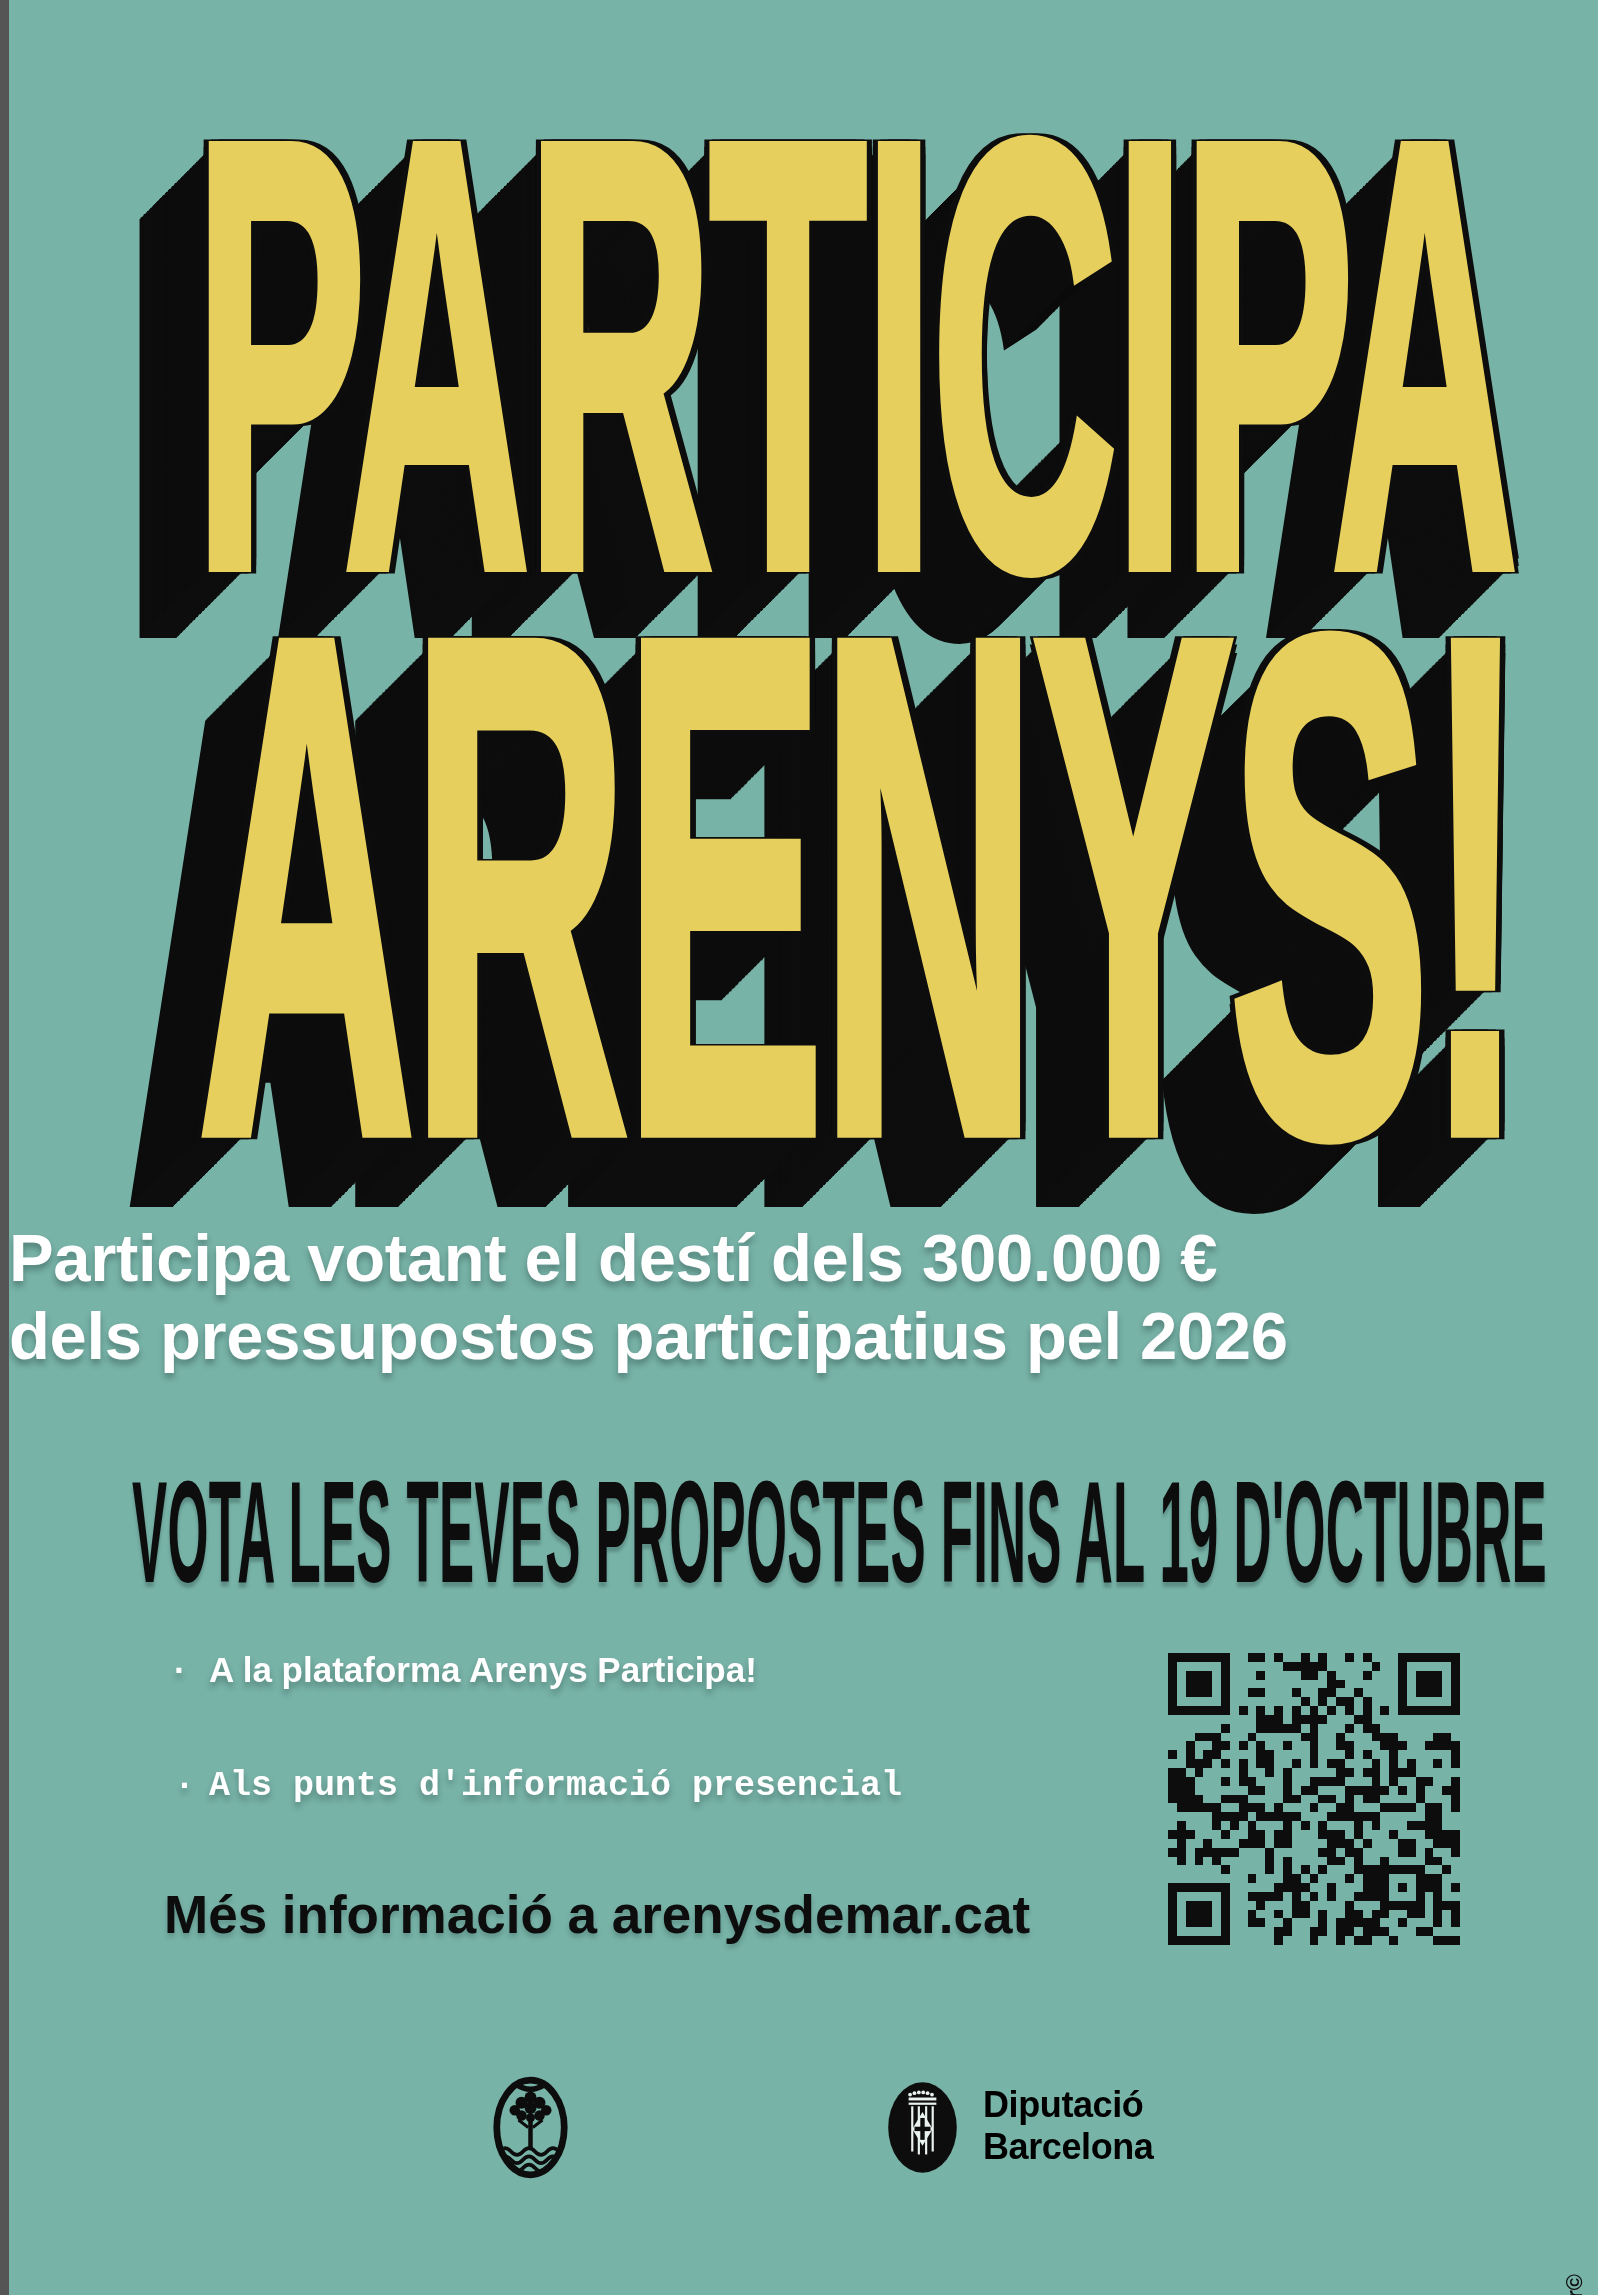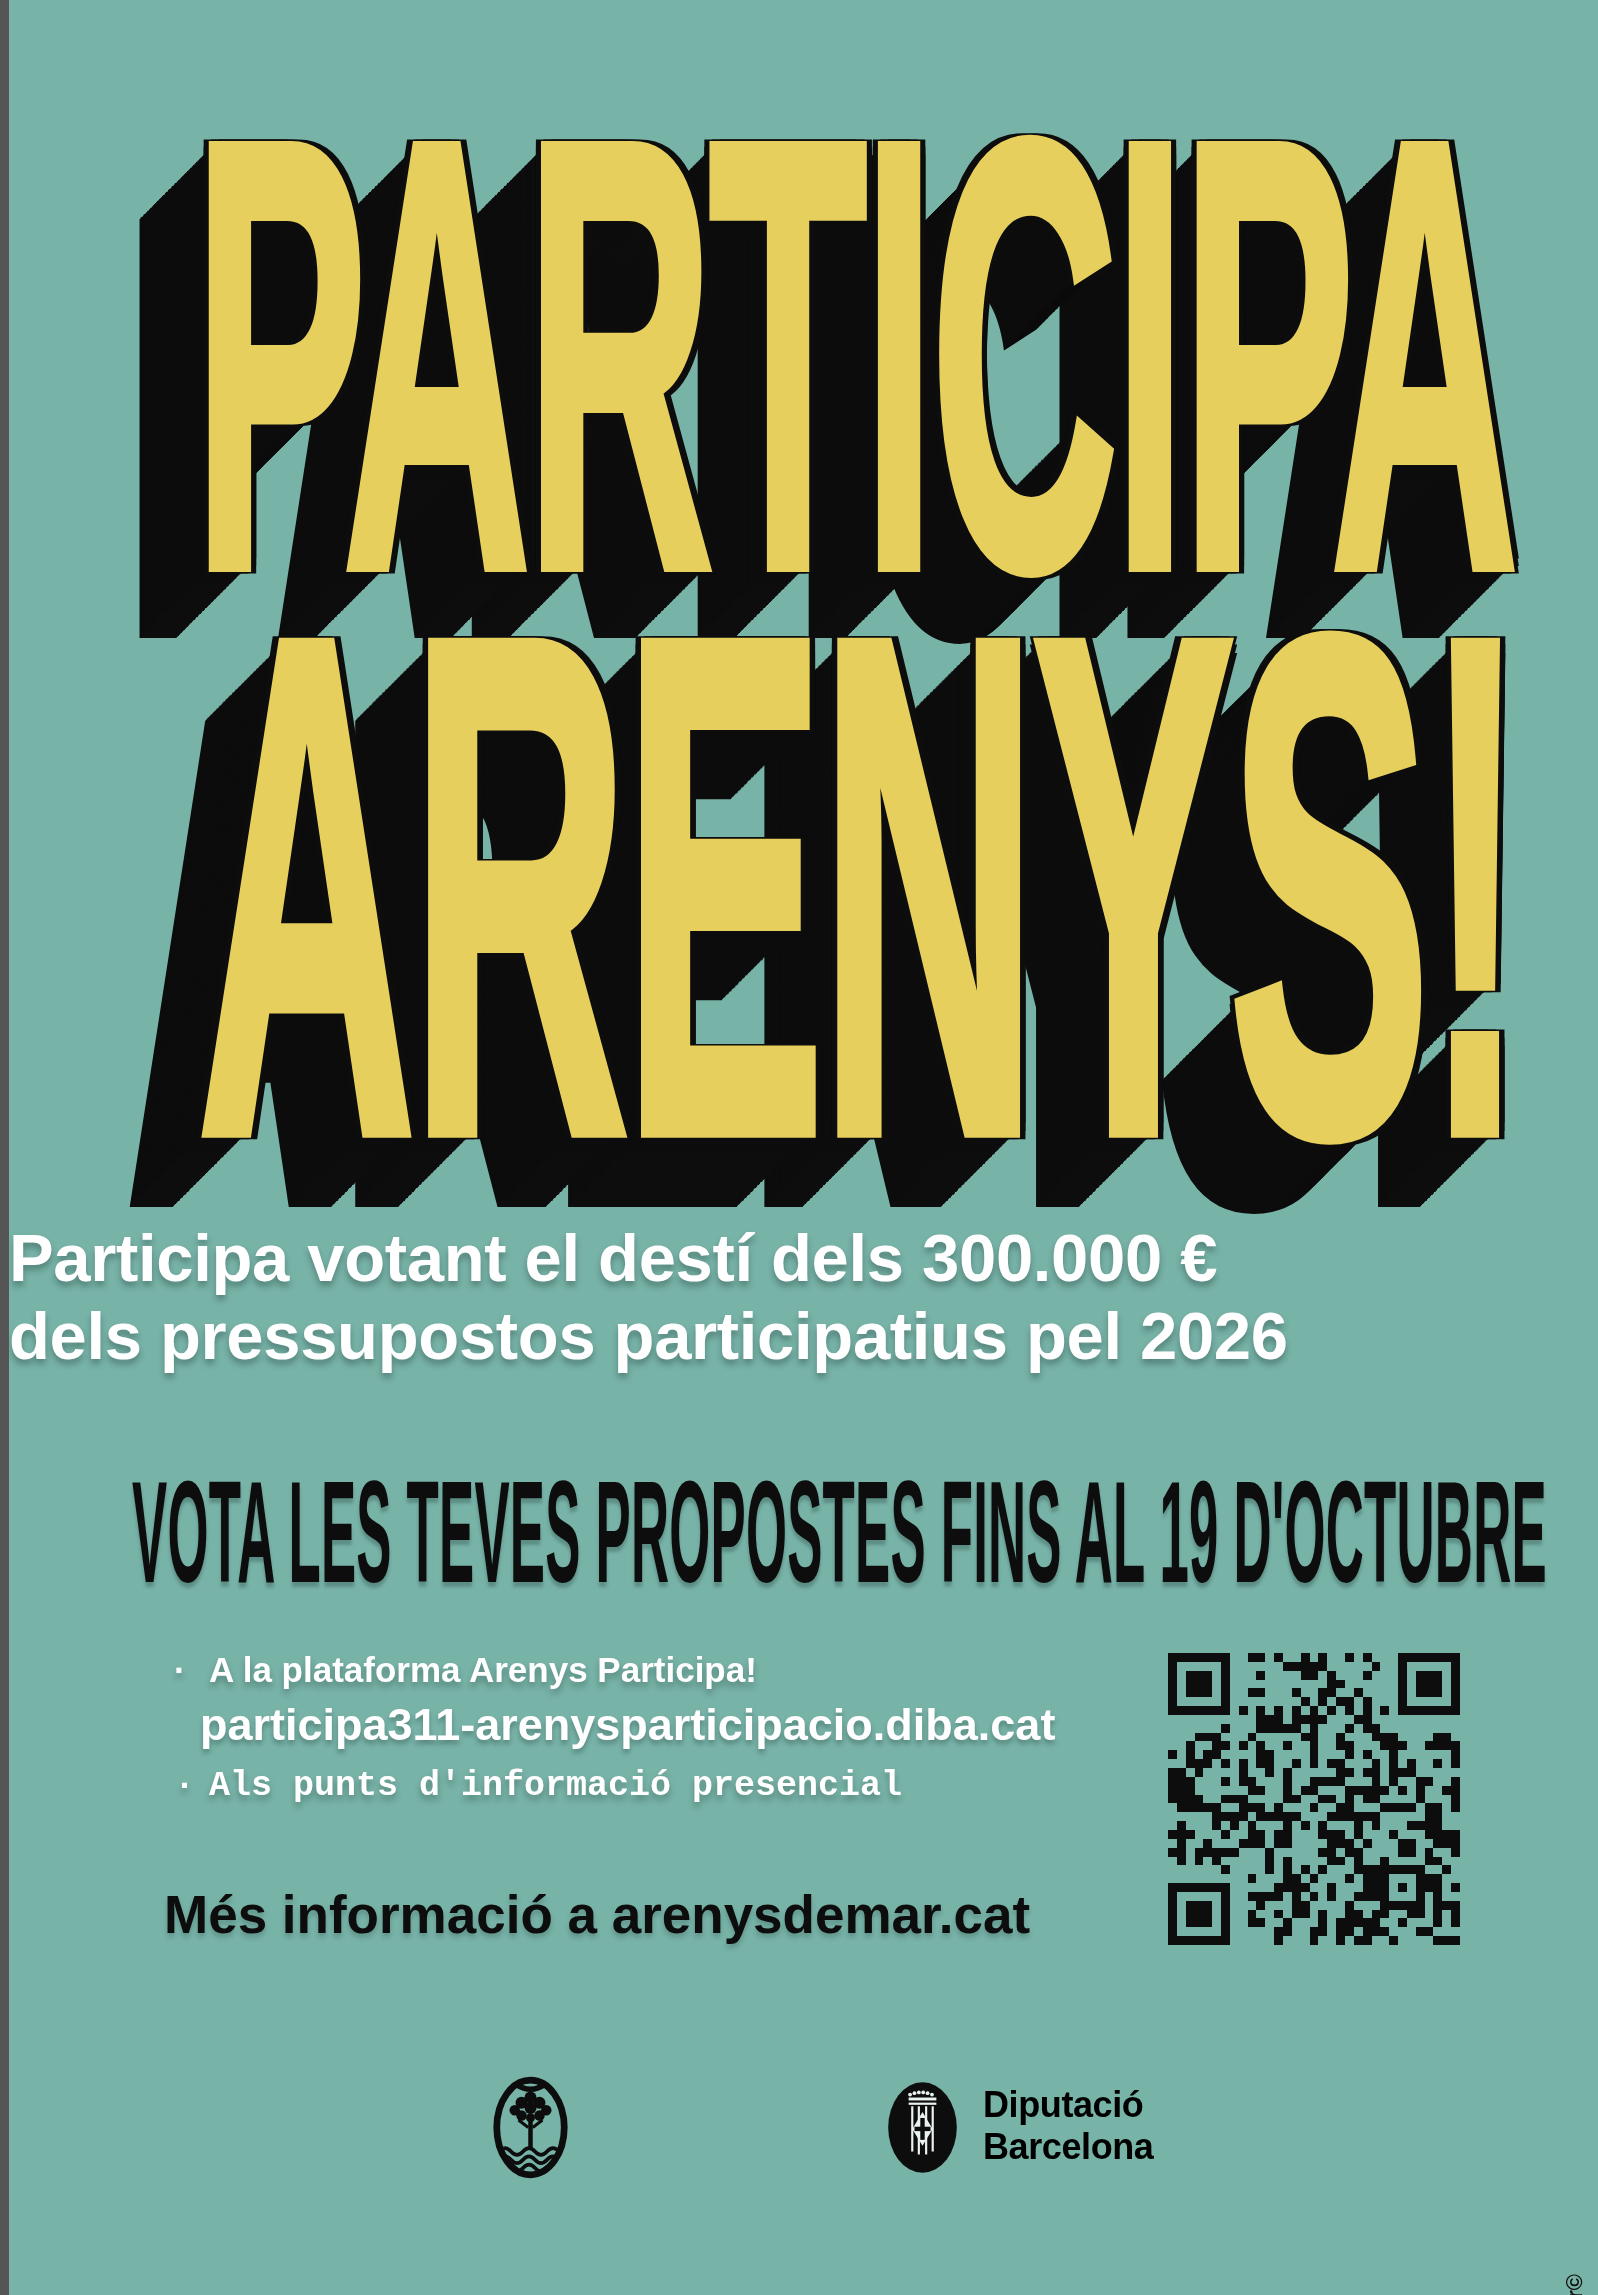--- a/index.html
+++ b/index.html
@@ -74,21 +74,20 @@
     <div>Participa votant el destí dels 300.000 €</div>
     <div>dels pressupostos participatius pel 2026</div>
   </div>
 
   <div class="abs vota" style="transform: scaleX(0.365863);">VOTA LES TEVES PROPOSTES FINS AL 19 D'OCTUBRE</div>
 
   <div class="abs bullet b1">
     <span class="dot">·</span><span>A la plataforma Arenys Participa!</span>
   </div>
 
-  <div class="abs url">participa311-arenysparticipacio.diba.cat</div>
 
   <div class="abs bullet b2">
     <span class="dot">·</span><span>Als punts d'informació presencial</span>
   </div>
 
   <div class="abs mesinfo">Més informació a arenysdemar.cat</div>
 
   <div class="abs qr" id="qrbox">
       <svg viewBox="0 0 33 33" shape-rendering="crispEdges" xmlns="http://www.w3.org/2000/svg">
         <g fill="#0d0d0d">

